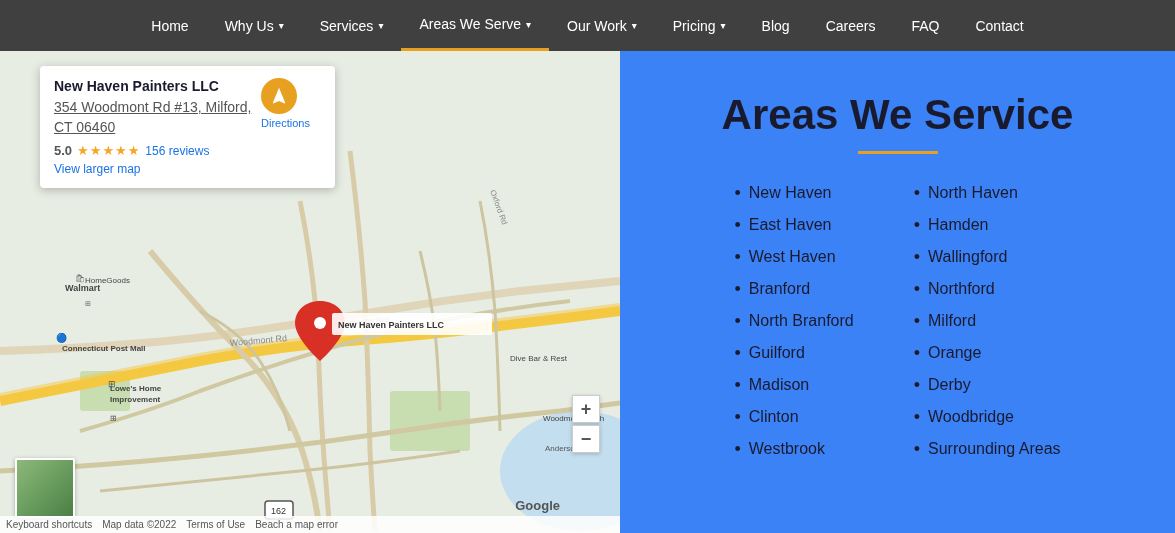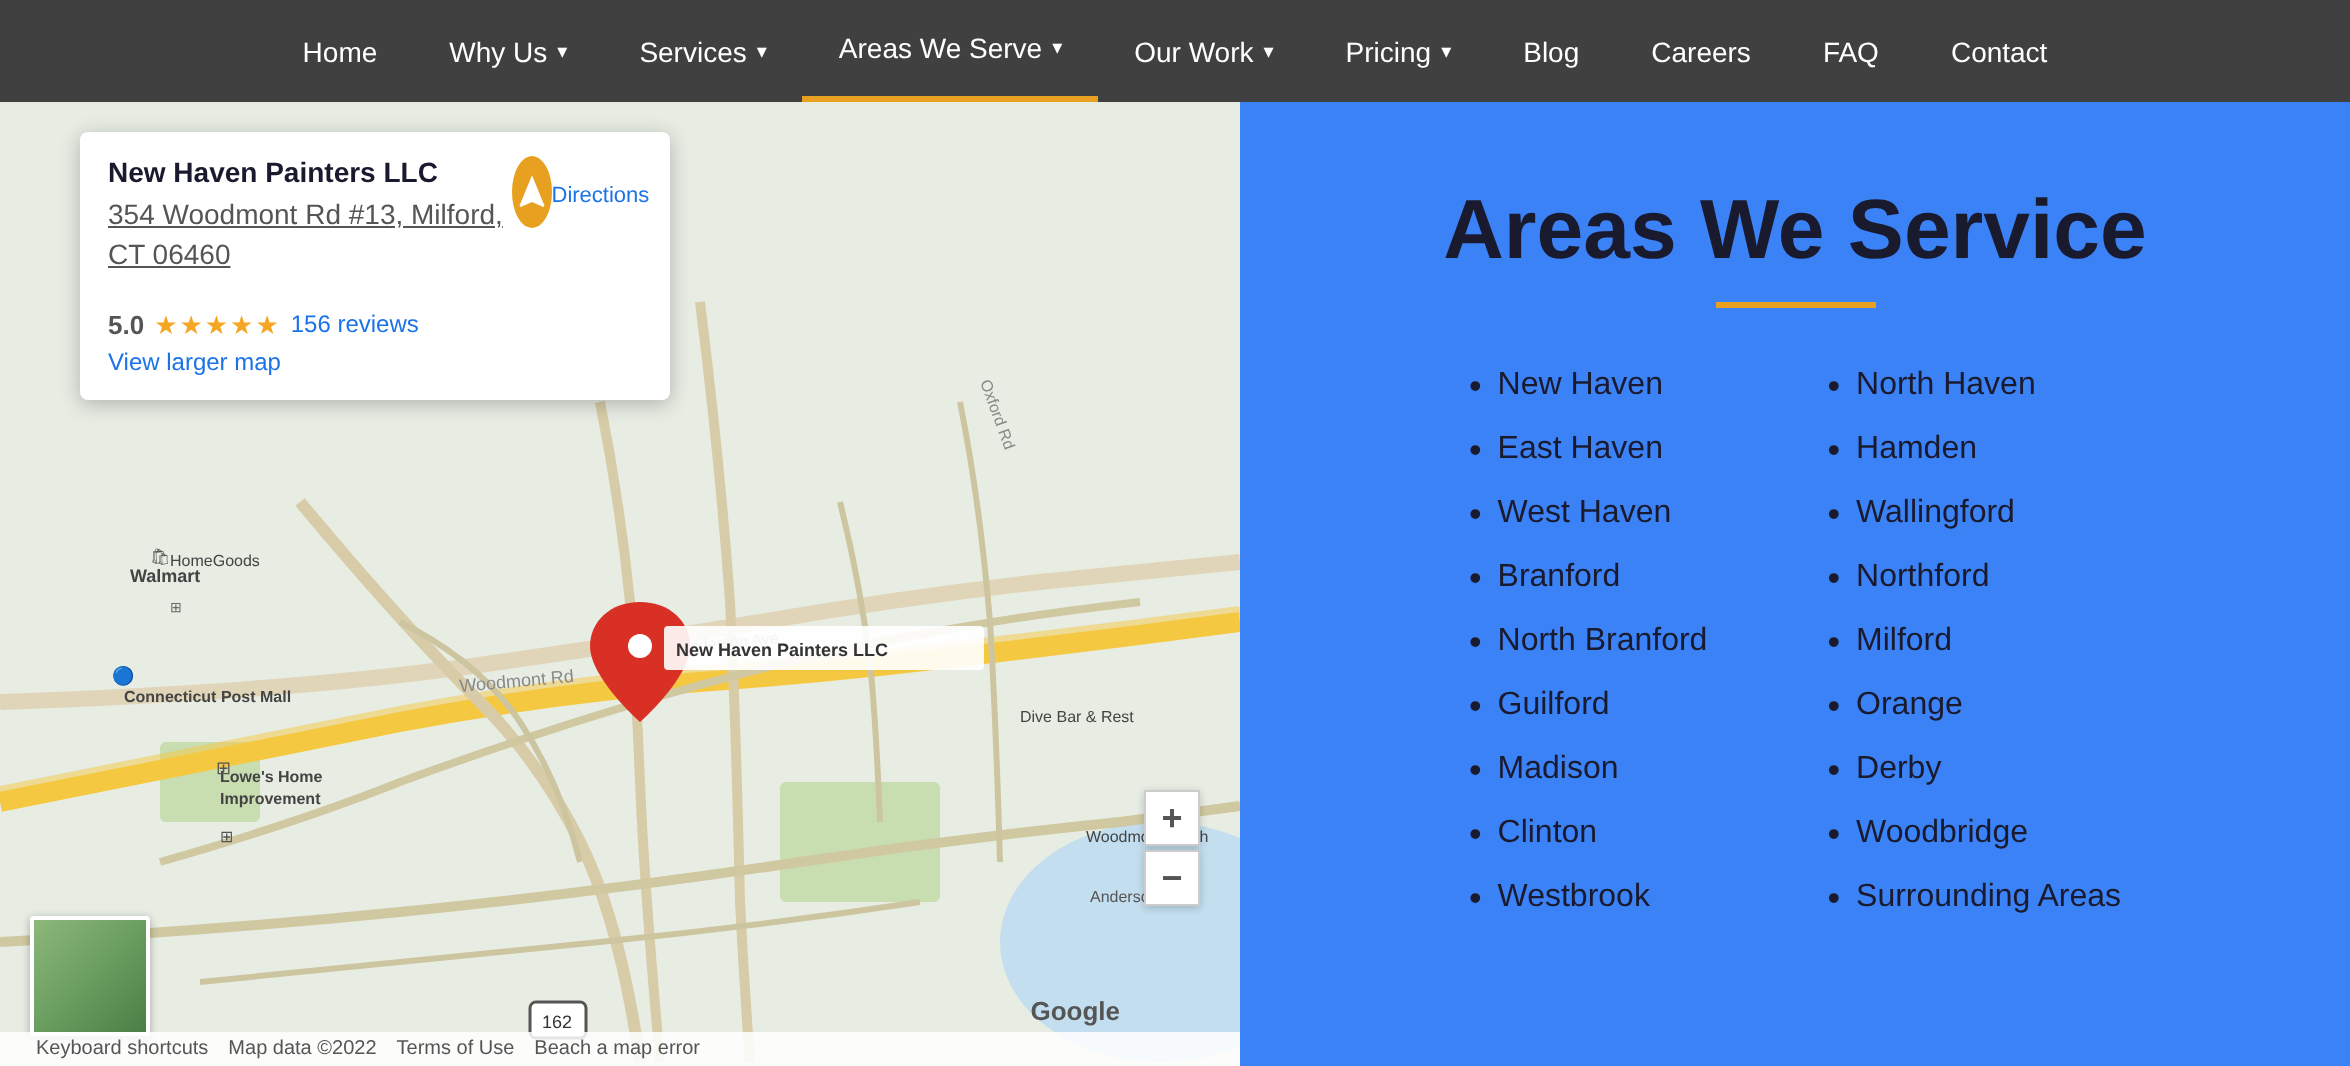--- a/index.html
+++ b/index.html
@@ -83,22 +83,21 @@
       margin-bottom: 4px;
     }
     .popup-address {
       font-size: 14px;
       color: #555;
       line-height: 1.4;
       text-decoration: underline;
     }
     .popup-directions {
       display: flex;
-      flex-direction: row;
-      align-items: center;
+      flex-direction: column;
       cursor: pointer;
       min-width: 60px;
     }
     .directions-icon {
       width: 36px;
       height: 36px;
       background: #e8a020;
       border-radius: 50%;
       display: flex;
       align-items: center;
@@ -109,23 +108,23 @@
       width: 20px;
       height: 20px;
       fill: white;
     }
     .directions-label {
       font-size: 11px;
       color: #1a73e8;
     }
     .popup-rating {
       display: flex;
-      align-items: flex-start;
+      align-items: flex-end;
       gap: 5px;
-      margin-top: 18px;
+      margin-top: 6px;
     }
     .rating-score {
       font-size: 13px;
       color: #555;
       font-weight: 600;
     }
     .stars {
       color: #f5a623;
       font-size: 13px;
       letter-spacing: 1px;
@@ -193,21 +192,21 @@
       height: 100%;
       background: linear-gradient(135deg, #8db87a 0%, #6a9e60 50%, #4a7e45 100%);
     }
 
     .map-footer {
       position: absolute;
       bottom: 0;
       left: 0;
       right: 0;
       background: rgba(255,255,255,0.85);
-      padding: 3px 18px;
+      padding: 3px 6px;
       font-size: 10px;
       color: #555;
       display: flex;
       gap: 10px;
       z-index: 10;
     }
 
     .google-logo {
       position: absolute;
       bottom: 20px;

